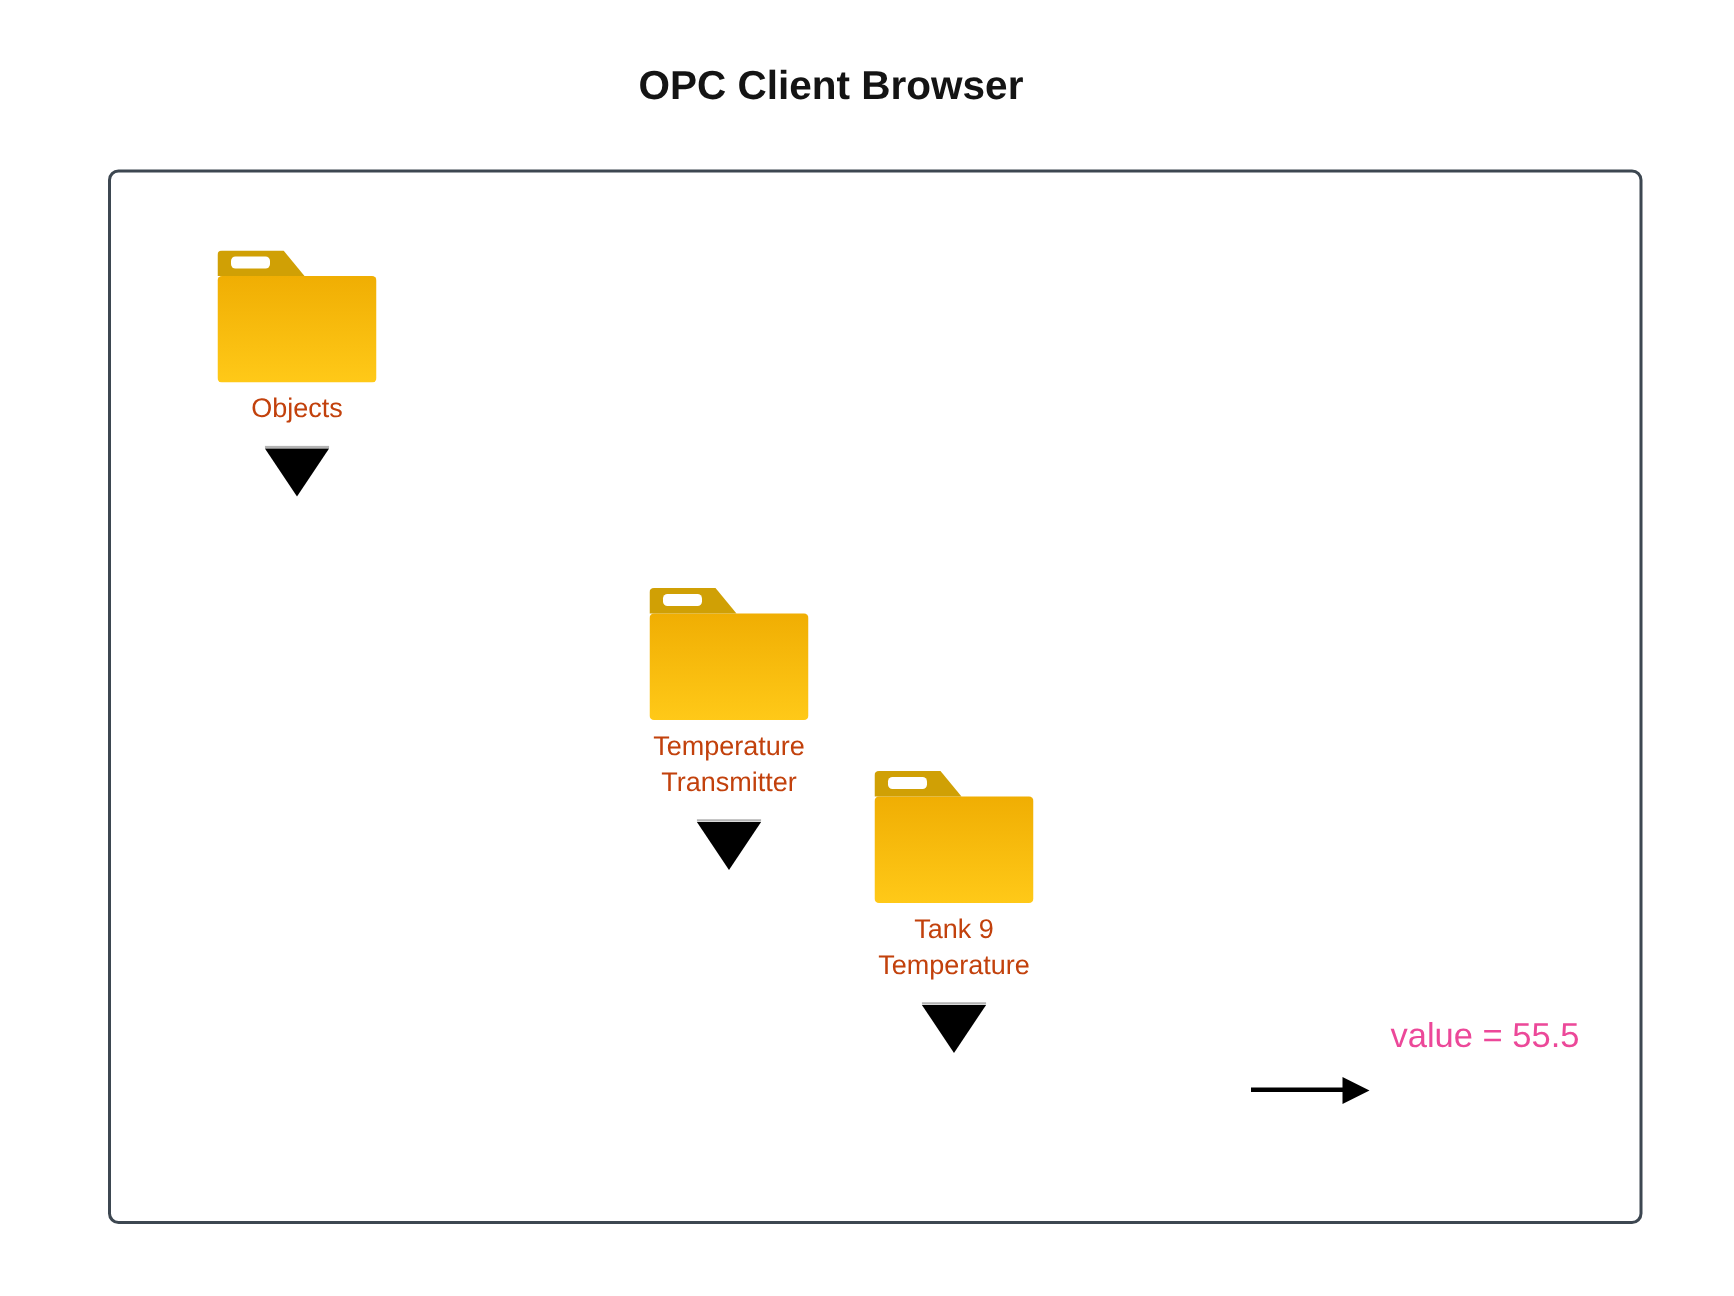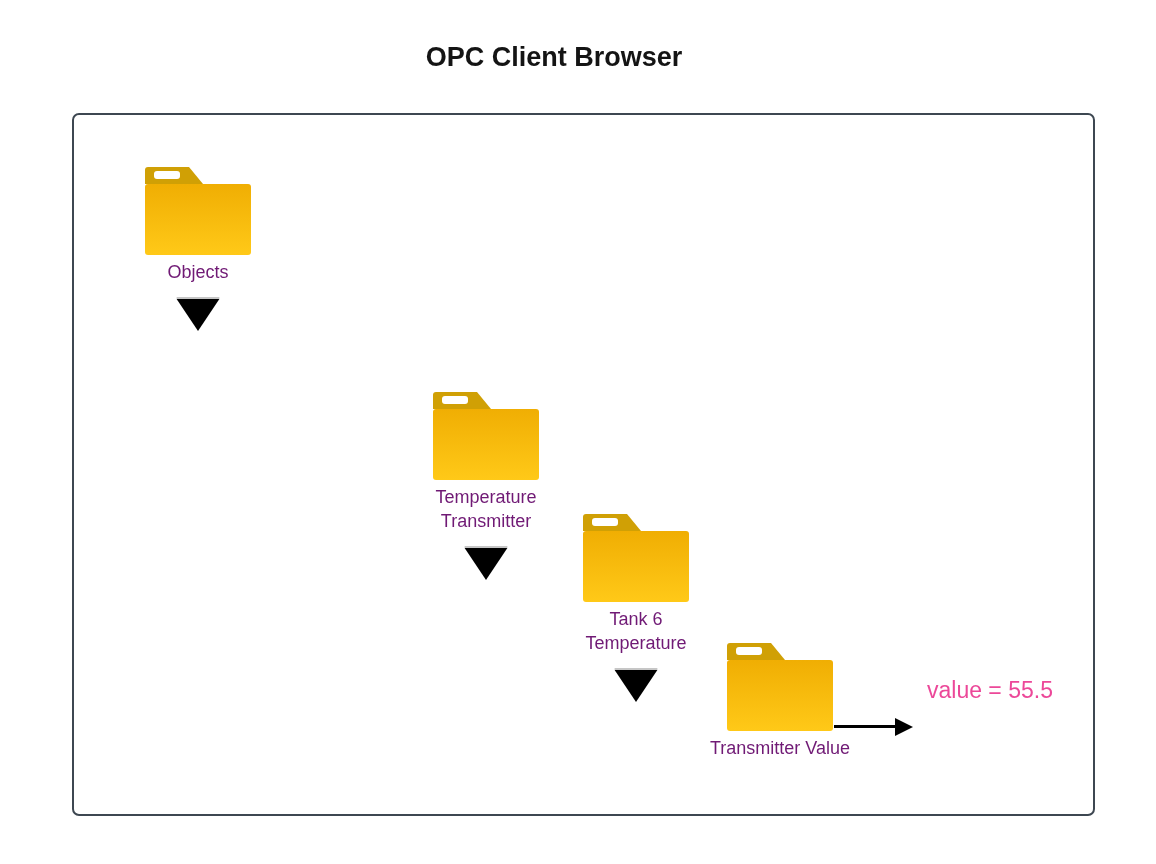--- a/index.html
+++ b/index.html
@@ -48,21 +48,21 @@
     height: 88px;
     margin: 0 auto;
   }
   .f-tab  { fill: #D0A005; }
   .f-slot { fill: #ffffff; }
   .f-body { fill: url(#foldergrad); }
   .node-label {
     margin-top: 5px;
     font-size: 18px;
     line-height: 24px;
-    color: #701a75;
+    color: #c2410c;
   }
   .tri {
     display: block;
     margin: 13px auto 0;
     width: 44px;
     height: 35px;
   }
   .value-arrow-line {
     position: absolute;
     left: 834px;
@@ -143,38 +143,27 @@
     </svg>
   </div>
 
   <div class="node node-4">
     <svg class="folder" viewBox="0 0 106 88">
       <rect class="f-body" x="0" y="17" width="106" height="71" rx="3"></rect>
       <path class="f-tab" d="M0 17 L0 3 Q0 0 3 0 L44 0 L58 17 Z"></path>
       <rect class="f-slot" x="9" y="4" width="26" height="8" rx="3"></rect>
     </svg>
     <div class="node-label">
-      <div>Tank 6</div>
+      <div>Tank 9</div>
       <div>Temperature</div>
     </div>
     <svg class="tri" viewBox="0 0 44 36">
       <line x1="0" y1="1" x2="44" y2="1" stroke="#b3b3b3" stroke-width="1.5"></line>
       <polygon points="0,2 44,2 22,35" fill="#000000"></polygon>
     </svg>
   </div>
 
-  <div class="node node-5">
-    <svg class="folder" viewBox="0 0 106 88">
-      <rect class="f-body" x="0" y="17" width="106" height="71" rx="3"></rect>
-      <path class="f-tab" d="M0 17 L0 3 Q0 0 3 0 L44 0 L58 17 Z"></path>
-      <rect class="f-slot" x="9" y="4" width="26" height="8" rx="3"></rect>
-    </svg>
-    <div class="node-label">
-      <div>Transmitter Value</div>
-      <div></div>
-    </div>
-  </div>
 
   <div class="value-arrow-line"></div>
   <div class="value-arrow-head"></div>
   <div class="value-annotation">value = 55.5</div>
 
 </div>
 
 </body></html>

